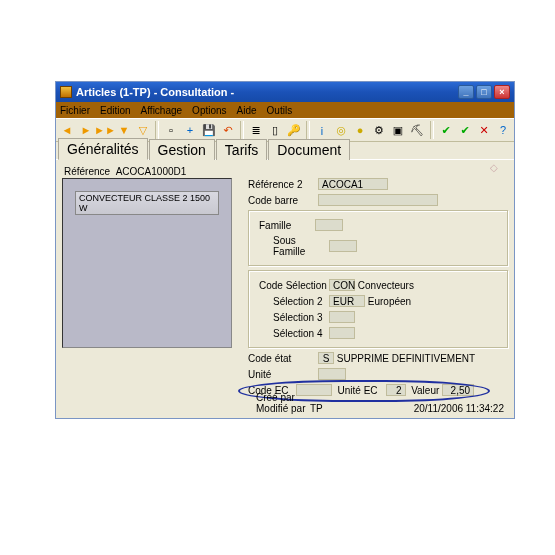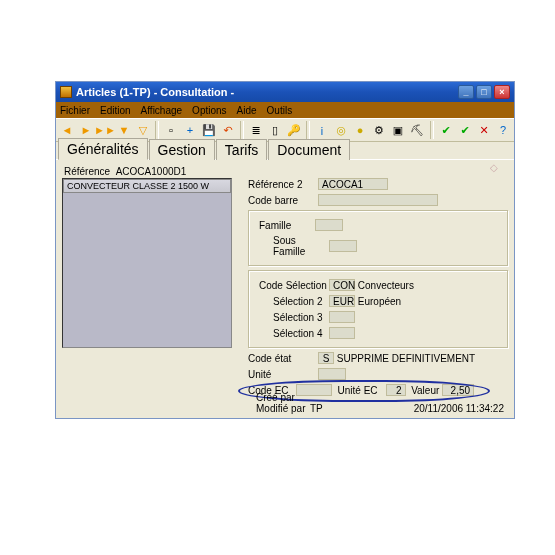--- a/index.html
+++ b/index.html
@@ -114,21 +114,21 @@
     width: 170px; height: 170px;
     background: #b9b9c8;
     border: 1px inset #888;
   }
   .leftlist .row {
     background: linear-gradient(#d8d8e0,#c8c8d0);
     border: 1px solid #888;
     padding: 1px 3px;
     font-size: 9px;
     color: #000;
-    margin:0;
+    margin:12px;
   }
   .rpane {
     position:absolute; left:192px; top:18px; right:6px;
     font-size: 10px;
   }
   .frow { display:flex; align-items:center; margin-bottom:4px; }
   .lbl { width: 70px; }
   .lbl2 { width: 56px; }
   .lbl3 { width: 48px; }
   .val {
@@ -253,21 +253,21 @@
       </div>
 
       <div class="fieldset">
         <div class="frow">
           <span class="lbl">Code Sélection</span>
           <span class="val" style="width:26px">CON</span>
           &nbsp;<span>Convecteurs</span>
         </div>
         <div class="frow indent">
           <span class="lbl2">Sélection 2</span>
-          <span class="val" style="width:26px">EUR</span>
+          <span class="val" style="width:36px">EUR</span>
           &nbsp;<span>Européen</span>
         </div>
         <div class="frow indent">
           <span class="lbl2">Sélection 3</span>
           <span class="val" style="width:26px"></span>
         </div>
         <div class="frow indent">
           <span class="lbl2">Sélection 4</span>
           <span class="val" style="width:26px"></span>
         </div>

